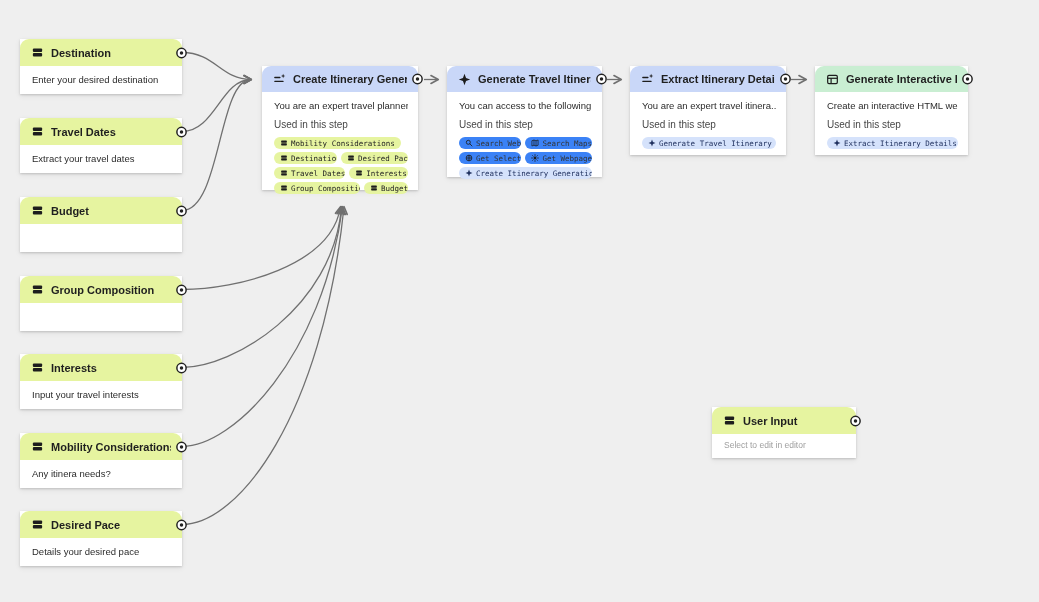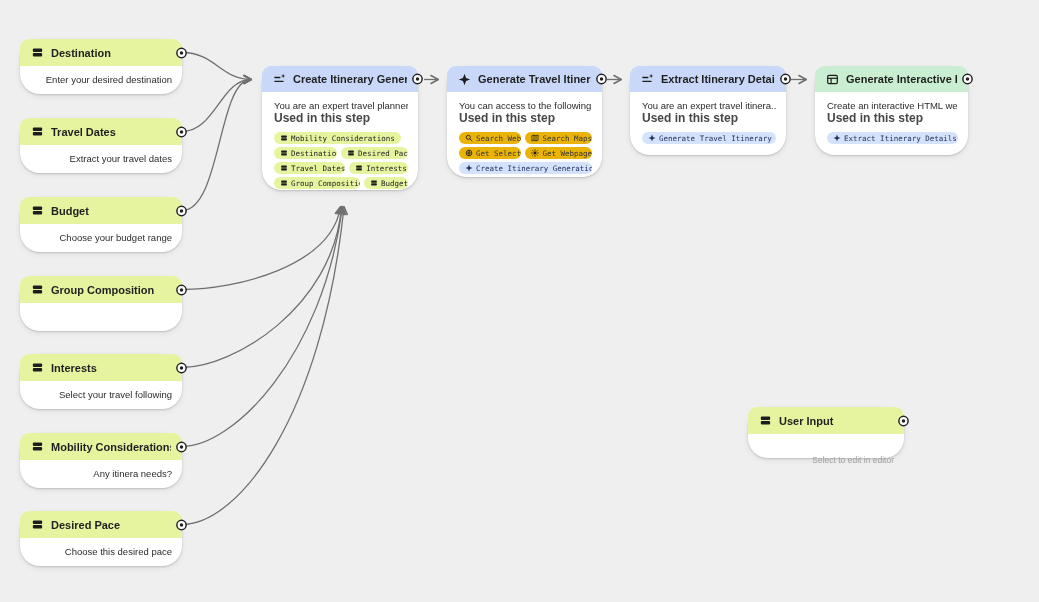--- a/index.html
+++ b/index.html
@@ -1,43 +1,43 @@
 <!DOCTYPE html>
 <html><head>
 <meta charset="utf-8">
 <style>
   html,body{margin:0;padding:0;}
   body{font-family:"Liberation Sans",sans-serif;}
   #canvas{position:relative;width:1039px;height:602px;background:#efefef;overflow:hidden;}
   #edges{position:absolute;left:0;top:0;z-index:0;}
-  .node{position:absolute;background:#ffffff;border-radius:20px;z-index:1;
+  .node{position:absolute;background:#ffffff;border-radius:0;z-index:1;
         box-shadow:0 1px 2px rgba(0,0,0,.16),0 2px 6px rgba(0,0,0,.07);box-sizing:border-box;}
   .node-header{display:flex;align-items:center;gap:7px;padding:0 11px;height:27px;
         border-radius:9px 9px 0 0;position:relative;}
   .proc .node-header{height:26px;}
   .hdr-yellow{background:#e6f4a0;}
   .hdr-blue{background:#c9d7f8;}
   .hdr-mint{background:#c9eed2;}
   .hicon{width:13px;height:13px;flex:0 0 13px;color:#1d1d1d;display:inline-flex;}
   .hicon svg{width:13px;height:13px;}
   .ntitle{font-size:11px;font-weight:700;color:#1f1f1f;white-space:nowrap;overflow:hidden;flex:1;padding-right:8px;}
   .port{position:absolute;right:-6px;top:50%;transform:translateY(-50%);width:13px;height:13px;cursor:crosshair;}
   .port svg{width:13px;height:13px;display:block;}
   .node-body{padding:8px 10px 8px 12px;}
-  .desc{font-size:9.5px;color:#2b2b2b;white-space:nowrap;overflow:hidden;text-align:right;}
+  .desc{font-size:9.5px;color:#2b2b2b;white-space:nowrap;overflow:hidden;}
   .desc.muted{color:#9e9e9e;font-size:8.5px;}
-  .used{font-size:12px;font-weight:700;color:#474747;}
+  .used{font-size:10px;font-weight:400;color:#474747;margin-top:8px;}
   .chips{margin-top:7px;}
   .chip-row{display:flex;gap:4px;margin-bottom:3px;}
   .chip{display:inline-flex;align-items:center;gap:3px;height:12px;padding:0 6px;border-radius:7px;
         font-family:"DejaVu Sans Mono",monospace;font-size:7.5px;color:#222;white-space:nowrap;overflow:hidden;}
   .cicon{width:8px;height:8px;flex:0 0 8px;display:inline-flex;color:#1d1d1d;}
   .cicon svg{width:8px;height:8px;}
   .c-yellow{background:#e6f4a0;}
-  .c-gray{background:#eab308;color:#333;}
+  .c-gray{background:#3b82f6;color:#333;}
   .c-blue{background:#d5e2fb;color:#20315f;}
   .c-blue .cicon{color:#20315f;}
 </style>
 </head>
 <body>
 
 <svg width="0" height="0" style="position:absolute" aria-hidden="true">
   <defs>
     <symbol id="sym-bars" viewBox="0 0 14 14">
       <rect x="2" y="2.8" width="10" height="3.6" rx="1.1" fill="currentColor"></rect>
@@ -146,23 +146,20 @@
             <use href="#sym-bars"></use>
           </svg>
         </span>
       <span class="ntitle">Budget</span>
       <span class="port">
           <svg>
             <use href="#sym-port"></use>
           </svg>
         </span>
     </div>
-    <div class="node-body">
-        <div class="desc">Choose your budget range</div>
-      </div>
   </div>
 
   <div class="node" style="left:20px;top:276px;width:162px;height:55px">
     <div class="node-header hdr-yellow">
       <span class="hicon">
           <svg>
             <use href="#sym-bars"></use>
           </svg>
         </span>
       <span class="ntitle">Group Composition</span>
@@ -182,21 +179,21 @@
           </svg>
         </span>
       <span class="ntitle">Interests</span>
       <span class="port">
           <svg>
             <use href="#sym-port"></use>
           </svg>
         </span>
     </div>
     <div class="node-body">
-        <div class="desc">Select your travel following</div>
+        <div class="desc">Input your travel interests</div>
       </div>
   </div>
 
   <div class="node" style="left:20px;top:433px;width:162px;height:55px">
     <div class="node-header hdr-yellow">
       <span class="hicon">
           <svg>
             <use href="#sym-bars"></use>
           </svg>
         </span>
@@ -220,21 +217,21 @@
           </svg>
         </span>
       <span class="ntitle">Desired Pace</span>
       <span class="port">
           <svg>
             <use href="#sym-port"></use>
           </svg>
         </span>
     </div>
     <div class="node-body">
-        <div class="desc">Choose this desired pace</div>
+        <div class="desc">Details your desired pace</div>
       </div>
   </div>
 
   <div class="node proc" style="left:262px;top:66px;width:156px;height:124px">
     <div class="node-header hdr-blue">
       <span class="hicon">
           <svg>
             <use href="#sym-prompt"></use>
           </svg>
         </span>
@@ -442,32 +439,32 @@
                   <use href="#sym-sparkle"></use>
                 </svg>
               </span>
               <span>Extract Itinerary Details</span>
             </span>
         </div>
       </div>
     </div>
   </div>
 
-  <div class="node" style="left:748px;top:407px;width:156px;height:51px">
+  <div class="node" style="left:712px;top:407px;width:144px;height:51px">
     <div class="node-header hdr-yellow">
       <span class="hicon">
           <svg>
             <use href="#sym-bars"></use>
           </svg>
         </span>
       <span class="ntitle">User Input</span>
       <span class="port">
           <svg>
             <use href="#sym-port"></use>
           </svg>
         </span>
     </div>
-    <div class="node-body" style="padding-top:21px">
+    <div class="node-body" style="padding-top:6px">
         <div class="desc muted">Select to edit in editor</div>
       </div>
   </div>
 
 </div>
 
 </body></html>

